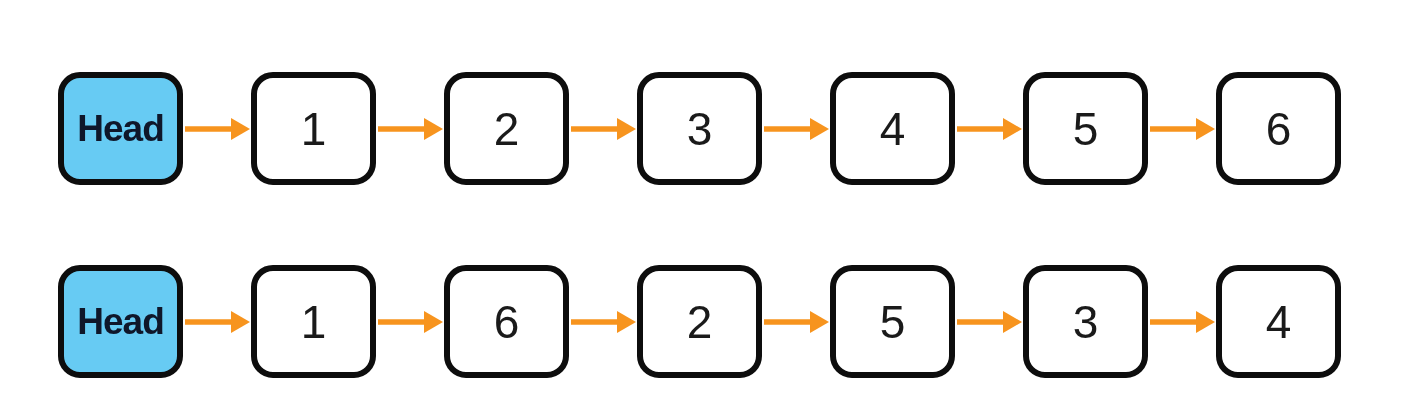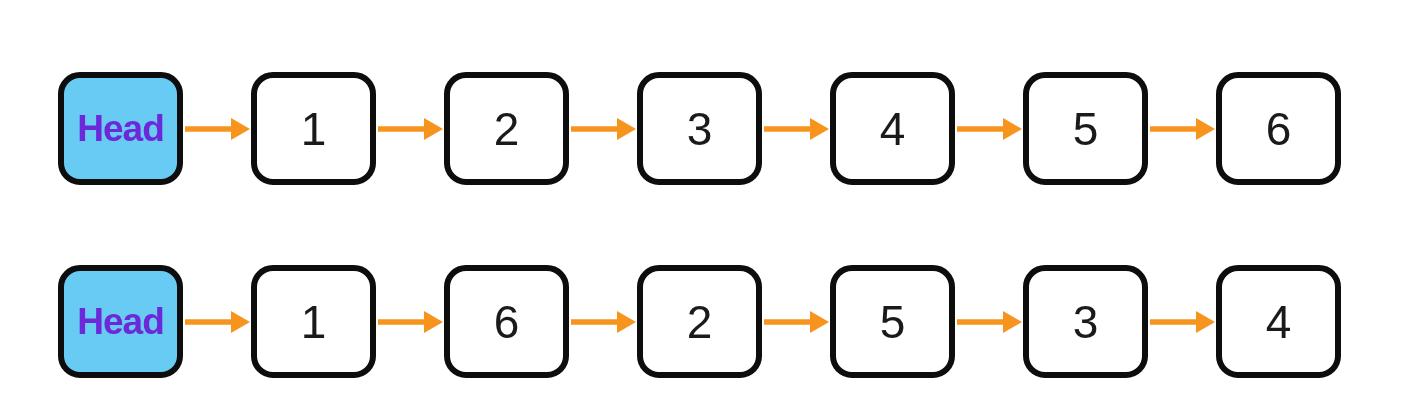--- a/index.html
+++ b/index.html
@@ -44,21 +44,21 @@
   }
   .node .value {
     font-size: 46px;
     font-weight: 400;
     color: #1a1a1a;
     line-height: 1;
   }
   .node.head .label {
     font-size: 37px;
     font-weight: 700;
-    color: #6d28d9;
+    color: #0f172a;
     letter-spacing: -1px;
     line-height: 1;
   }
   .arrow {
     flex: none;
     width: 68px;
     height: 28px;
     display: block;
   }
   .arrow line {

